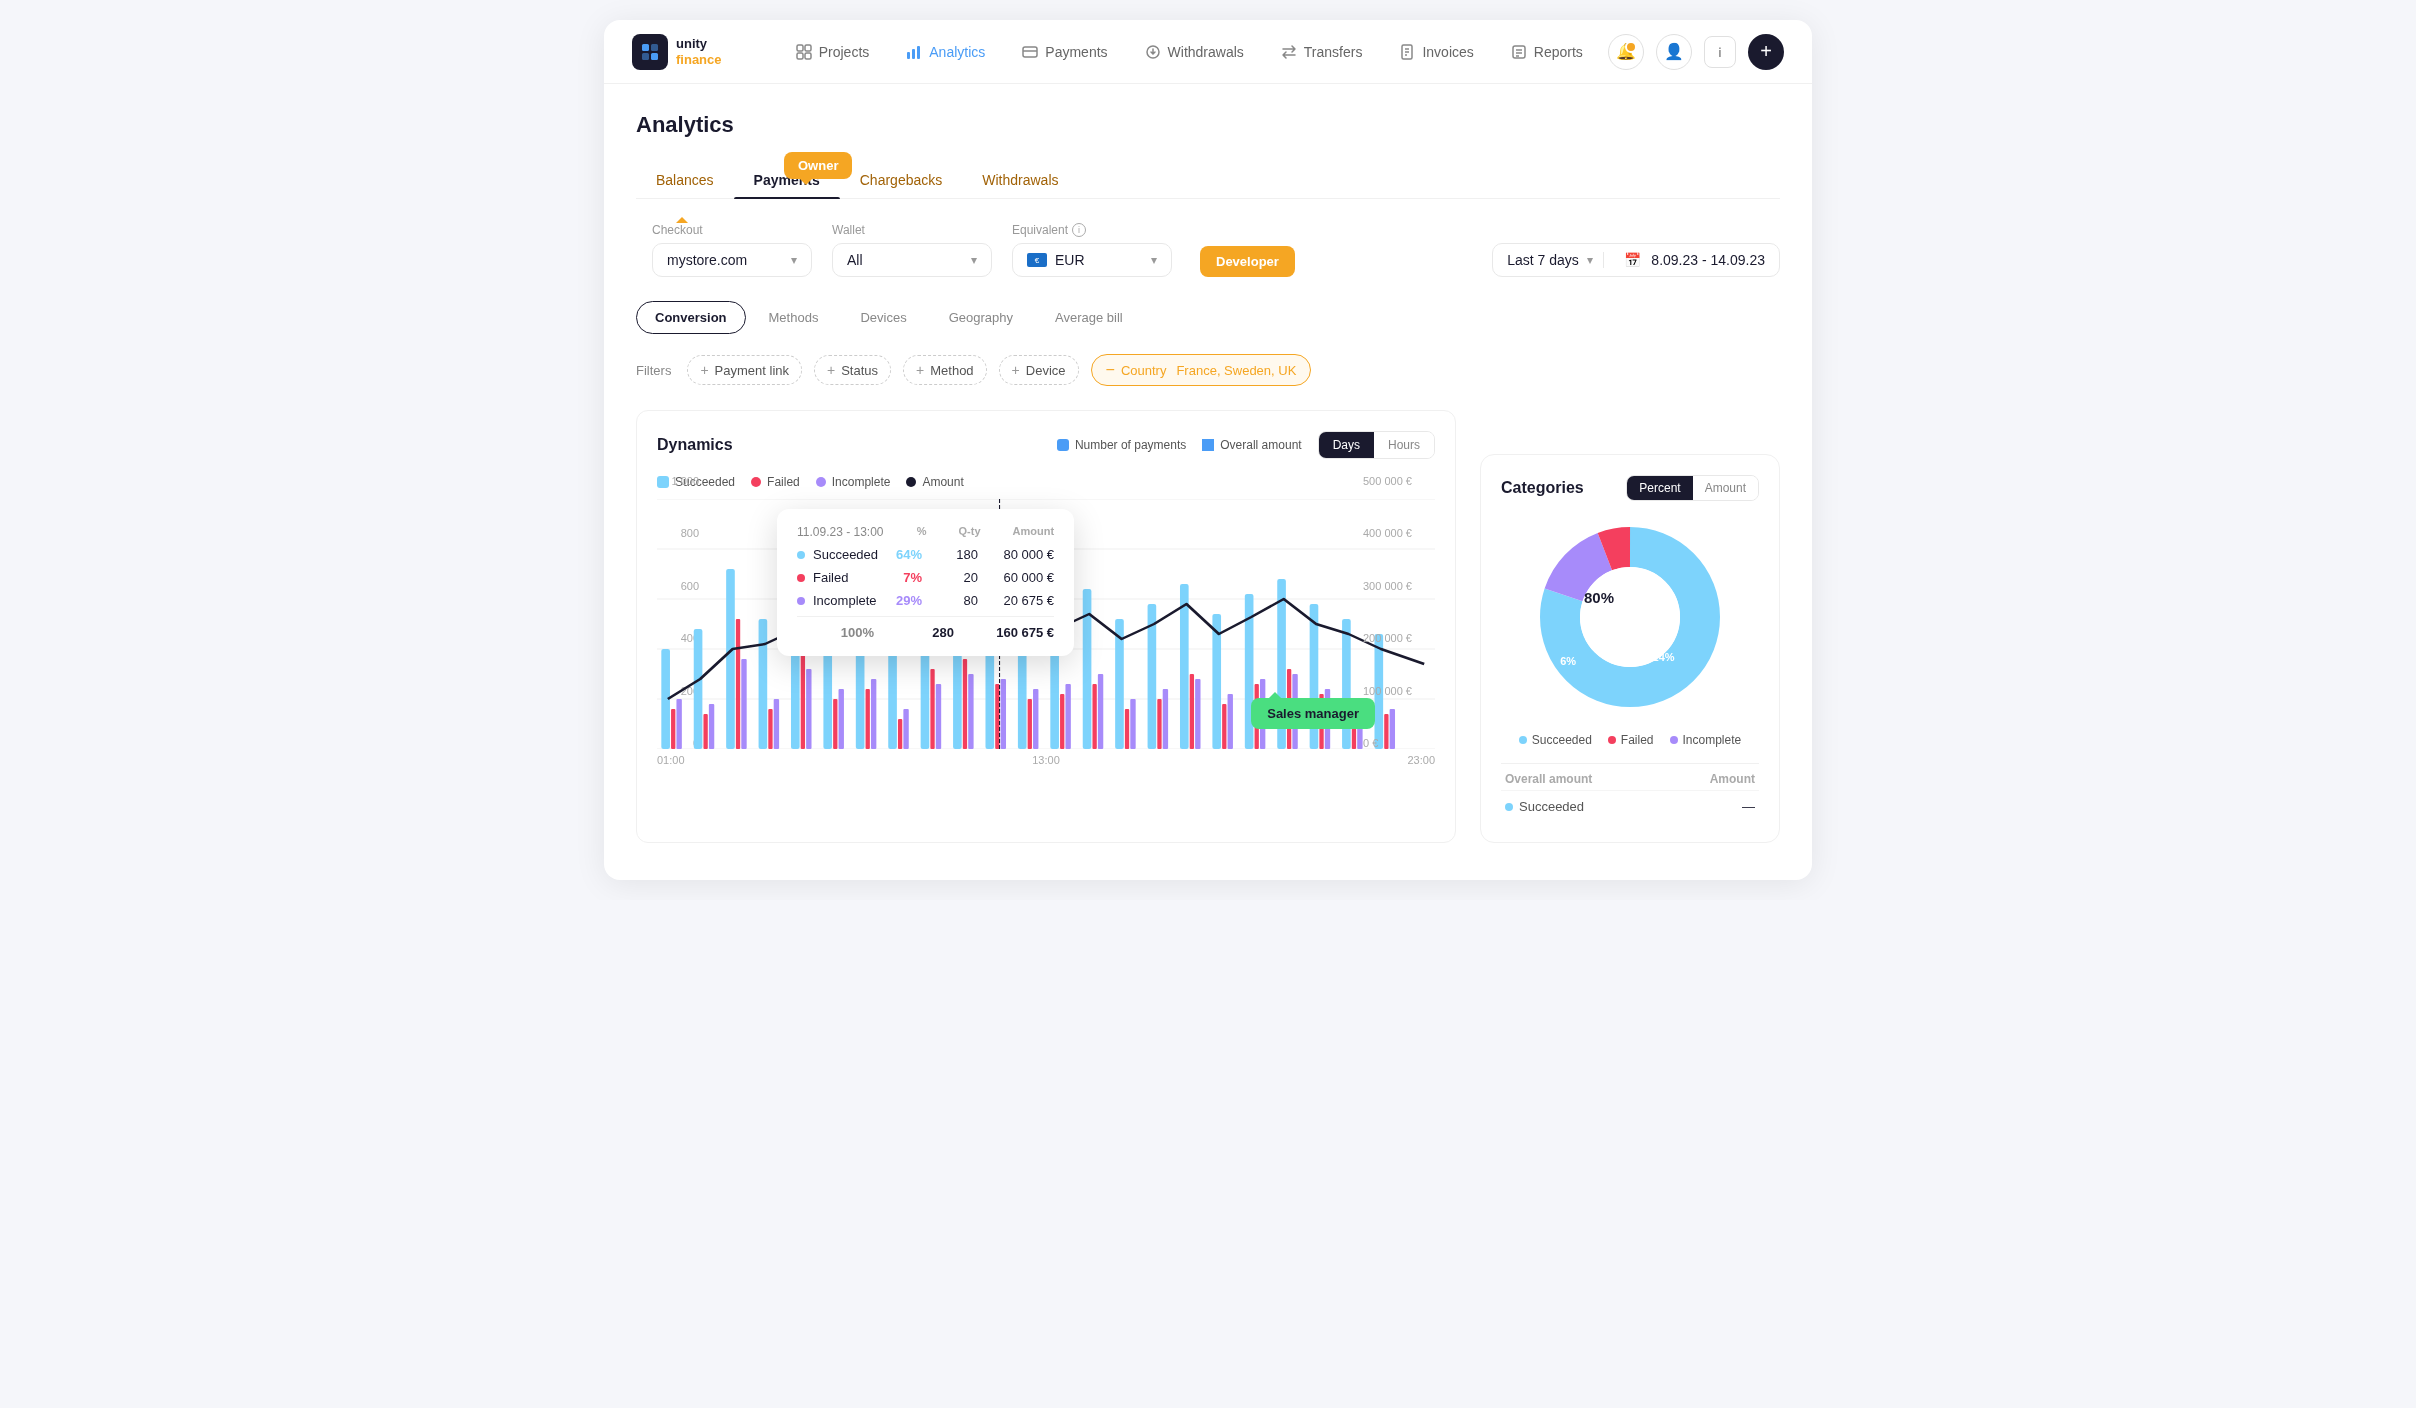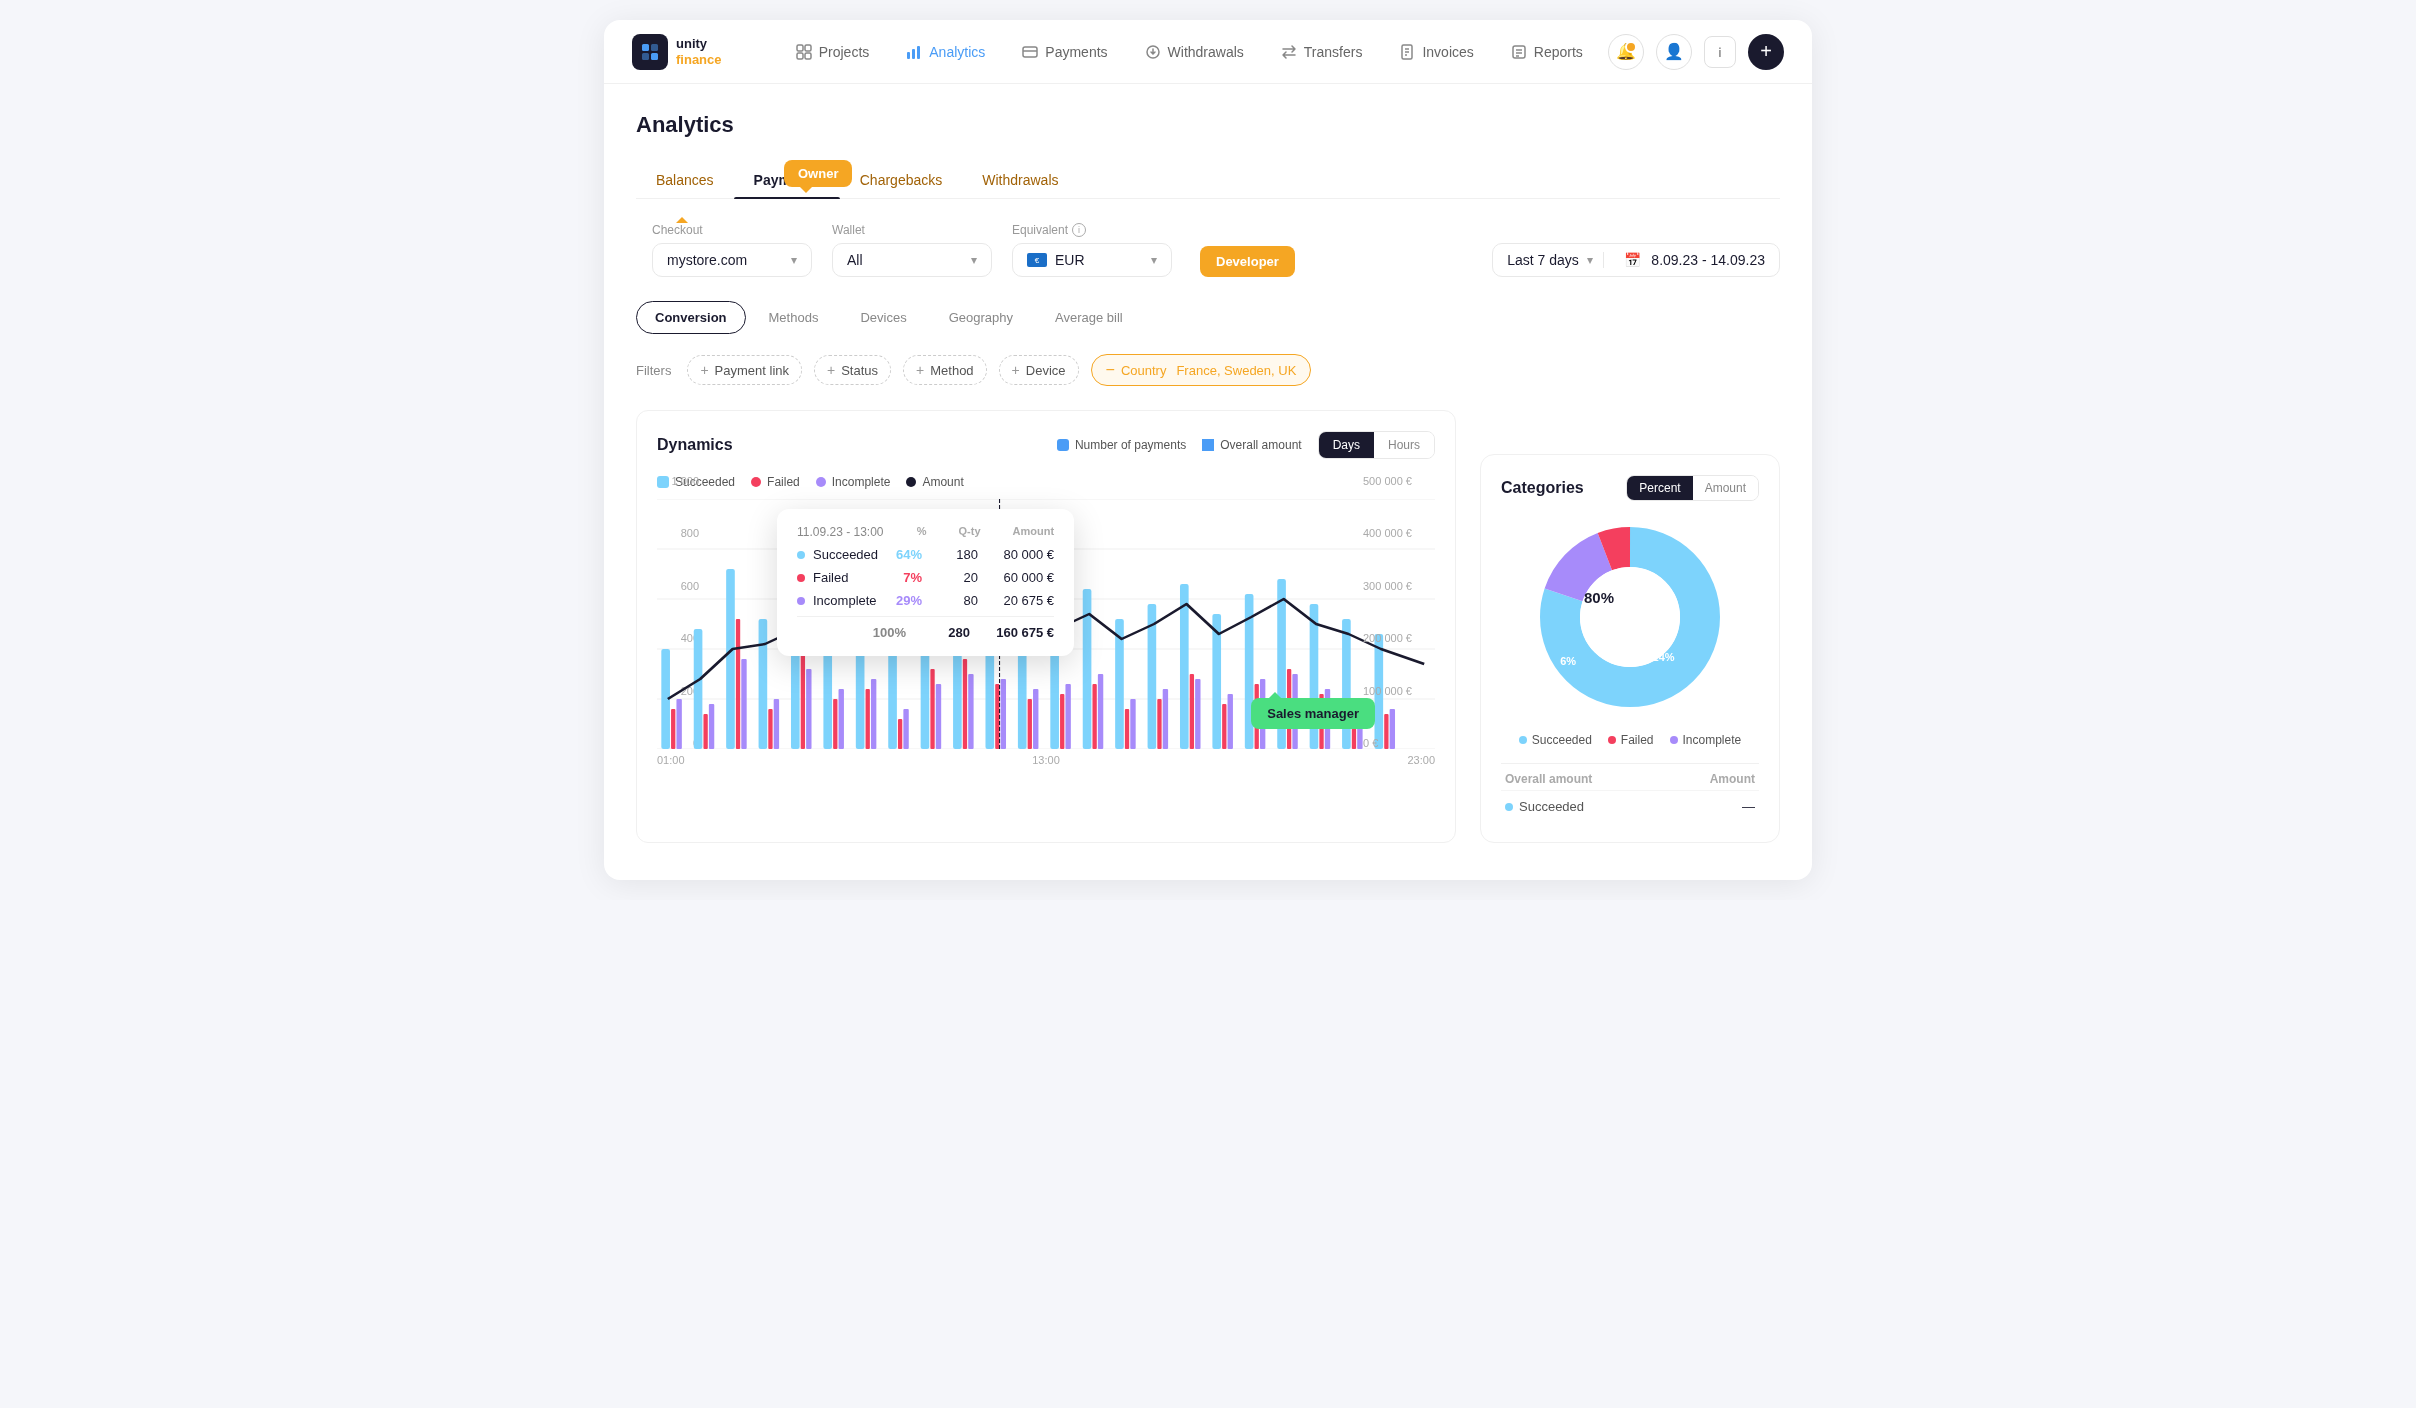--- a/index.html
+++ b/index.html
@@ -26,21 +26,21 @@
     .page-content { padding: 28px 32px; }
     .page-title { font-size: 22px; font-weight: 700; color: #1a1a2e; margin-bottom: 24px; }
 
     
     .tabs { display: flex; gap: 0; margin-bottom: 24px; border-bottom: 1px solid #f0f0f0; position: relative; }
     .tab { padding: 10px 20px; cursor: pointer; font-size: 14px; color: #a16207; font-weight: 400; position: relative; }
     .tab.active { color: #1a1a2e; font-weight: 600; }
     .tab.active::after { content: ''; position: absolute; bottom: -1px; left: 0; right: 0; height: 2px; background: #1a1a2e; border-radius: 2px 2px 0 0; }
 
     
-    .owner-tooltip { position: absolute; top: -10px; left: 148px; background: #f5a623; color: #fff; padding: 6px 14px; border-radius: 8px; font-size: 13px; font-weight: 600; z-index: 10; margin-top: 8px; }
+    .owner-tooltip { position: absolute; top: -10px; left: 148px; background: #f5a623; color: #fff; padding: 6px 14px; border-radius: 8px; font-size: 13px; font-weight: 600; z-index: 10; }
     .owner-tooltip::before { content: ''; position: absolute; bottom: -6px; left: 16px; border-left: 6px solid transparent; border-right: 6px solid transparent; border-top: 6px solid #f5a623; }
 
     
     .filters-row { display: flex; align-items: flex-end; gap: 20px; margin-bottom: 24px; flex-wrap: wrap; }
     .filter-group { display: flex; flex-direction: column; gap: 6px; }
     .filter-label { font-size: 12px; color: #999; font-weight: 500; display: flex; align-items: center; gap: 4px; }
     .filter-select { display: flex; align-items: center; gap: 8px; border: 1.5px solid #e8e8e8; border-radius: 10px; padding: 8px 14px; cursor: pointer; min-width: 160px; font-size: 14px; color: #1a1a2e; background: #fff; }
     .filter-select .chevron { margin-left: auto; color: #999; font-size: 12px; }
     .date-filter { display: flex; align-items: center; gap: 10px; border: 1.5px solid #e8e8e8; border-radius: 10px; padding: 8px 14px; cursor: pointer; font-size: 14px; color: #1a1a2e; margin-left: auto; }
     .date-filter .days-select { display: flex; align-items: center; gap: 4px; padding-right: 10px; border-right: 1.5px solid #e8e8e8; }
@@ -87,21 +87,21 @@
     .chart-tooltip { position: absolute; left: 200px; top: 60px; background: #fff; border-radius: 12px; padding: 16px 20px; box-shadow: 0 8px 32px rgba(0,0,0,0.15); z-index: 20; min-width: 260px; }
     .tooltip-header { font-size: 12px; color: #888; margin-bottom: 8px; display: flex; justify-content: space-between; }
     .tooltip-col { font-size: 11px; color: #aaa; font-weight: 600; }
     .tooltip-row { display: flex; align-items: center; gap: 8px; margin-bottom: 8px; font-size: 13px; }
     .tooltip-dot { width: 8px; height: 8px; border-radius: 50%; flex-shrink: 0; }
     .tooltip-label { flex: 1; }
     .tooltip-pct { min-width: 36px; text-align: right; font-weight: 600; }
     .tooltip-qty { min-width: 36px; text-align: right; }
     .tooltip-amount { min-width: 60px; text-align: right; }
     .tooltip-divider { border: none; border-top: 1px solid #f0f0f0; margin: 8px 0; }
-    .tooltip-total { display: flex; justify-content: flex-end; gap: 16px; font-size: 13px; }
+    .tooltip-total { display: flex; justify-content: flex-end; gap: 32px; font-size: 13px; }
     .total-pct { min-width: 36px; text-align: right; font-weight: 600; color: #888; }
     .total-qty { min-width: 36px; text-align: right; font-weight: 600; }
     .total-amount { min-width: 60px; text-align: right; font-weight: 600; }
 
     
     .sales-tooltip { position: absolute; bottom: 90px; right: 120px; background: #4ade80; color: #1a1a2e; padding: 8px 16px; border-radius: 8px; font-size: 13px; font-weight: 600; z-index: 10; }
     .sales-tooltip::before { content: ''; position: absolute; top: -6px; left: 18px; border-left: 6px solid transparent; border-right: 6px solid transparent; border-bottom: 6px solid #4ade80; }
 
     
     .categories-card { background: #fff; border: 1px solid #f0f0f0; border-radius: 14px; padding: 20px; margin-top: 44px; }

